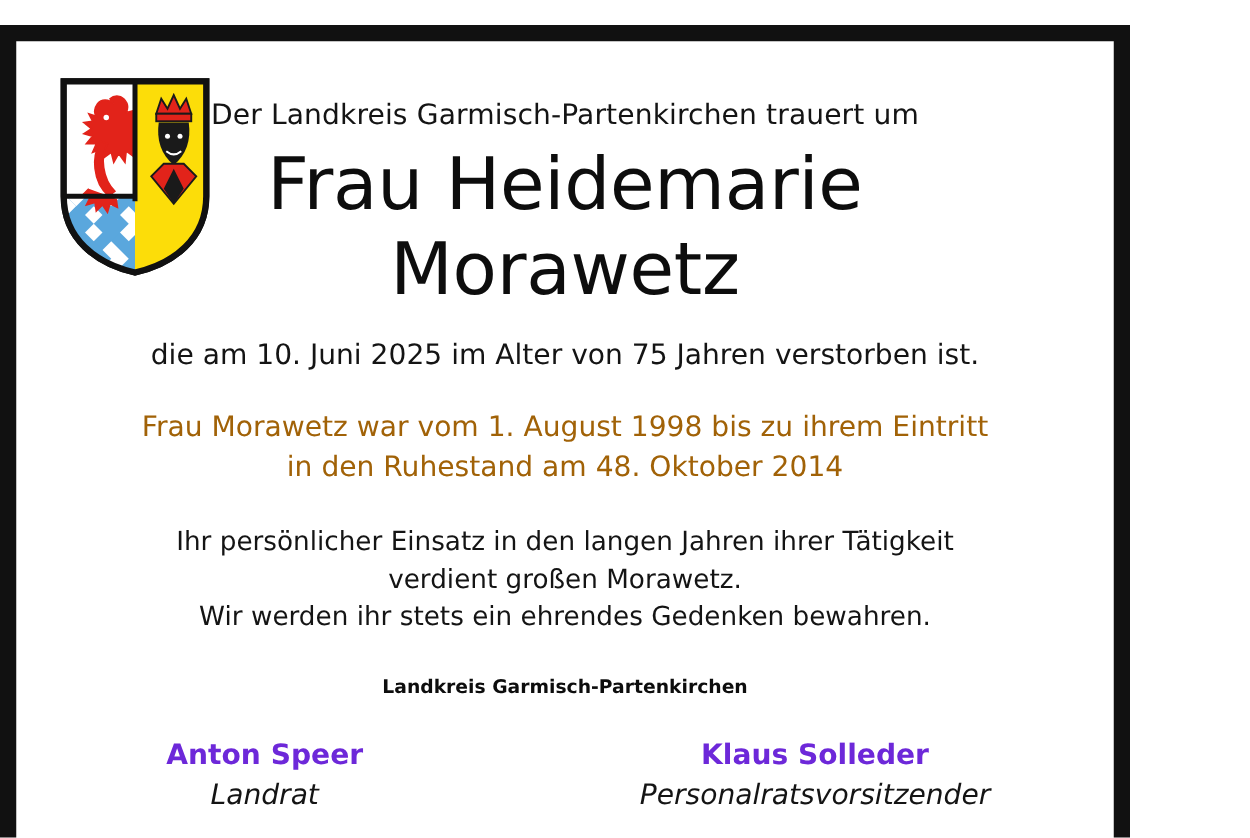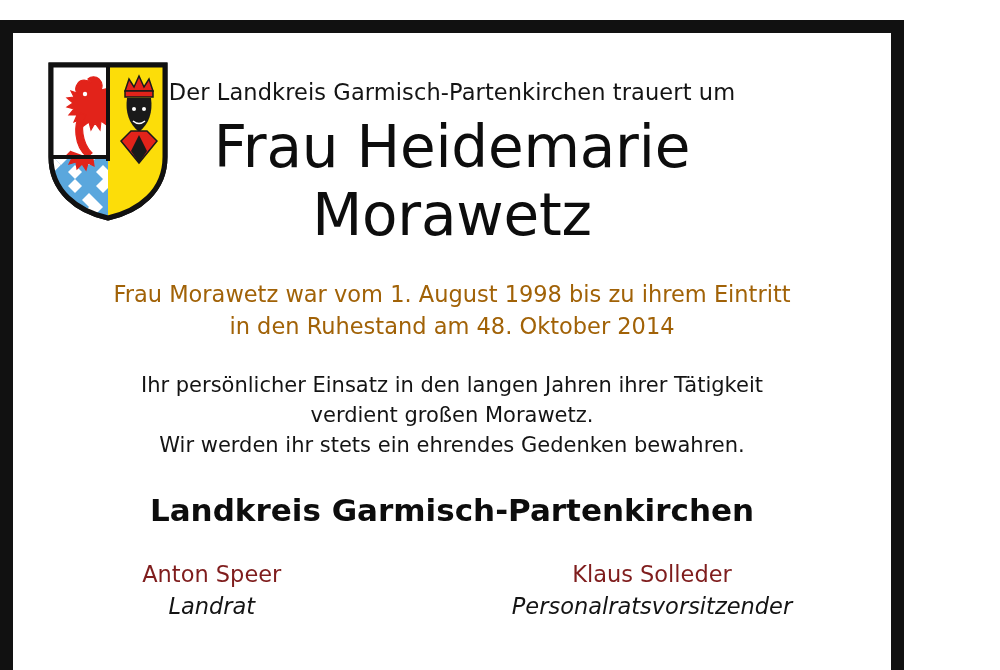--- a/index.html
+++ b/index.html
@@ -67,38 +67,38 @@
     margin: 30px 0 0 0;
     color: #a16207;
   }
   .para2 {
     font-size: 21px;
     line-height: 1.42;
     margin: 28px 0 0 0;
     color: #141414;
   }
   .org {
-    font-size: 31px;
+    font-size: 15px;
     font-weight: bold;
     margin: 32px 0 0 0;
     color: #0d0d0d;
   }
   .signatures {
     display: flex;
     justify-content: center;
     gap: 200px;
     margin: 33px 0 0 0;
   }
   .sig {
     min-width: 200px;
   }
   .sig-name {
     font-size: 22.5px;
-    font-weight: normal;
-    color: #7f1d1d;
+    font-weight: bold;
+    color: #6d28d9;
   }
   .sig-role {
     font-size: 22.5px;
     font-weight: normal;
     margin-top: 6px;
     color: #141414;
     font-style: italic;
   }
 </style>
 </head>
@@ -175,20 +175,21 @@
         <line x1="61" y1="4" x2="61" y2="100" stroke="#111111" stroke-width="4"></line>
         <line x1="4" y1="96" x2="61" y2="96" stroke="#111111" stroke-width="4"></line>
         <path d="M4 4 H118 V96 C118 130 92 150 61 157 C30 150 4 130 4 96 Z" fill="none" stroke="#111111" stroke-width="5"></path>
       </svg>
     </div>
 
     <div class="line-top">Der Landkreis Garmisch-Partenkirchen trauert um</div>
 
     <div class="name">Frau Heidemarie Morawetz</div>
 
+    <div class="line-died">die am 10. Juni 2025 im Alter von 75 Jahren verstorben ist.</div>
 
     <div class="para">
       <div>Frau Morawetz war vom 1. August 1998 bis zu ihrem Eintritt</div>
       <div>in den Ruhestand am 48. Oktober 2014</div>
     </div>
 
     <div class="para2">
       <div>Ihr persönlicher Einsatz in den langen Jahren ihrer Tätigkeit</div>
       <div>verdient großen Morawetz.</div>
       <div>Wir werden ihr stets ein ehrendes Gedenken bewahren.</div>

